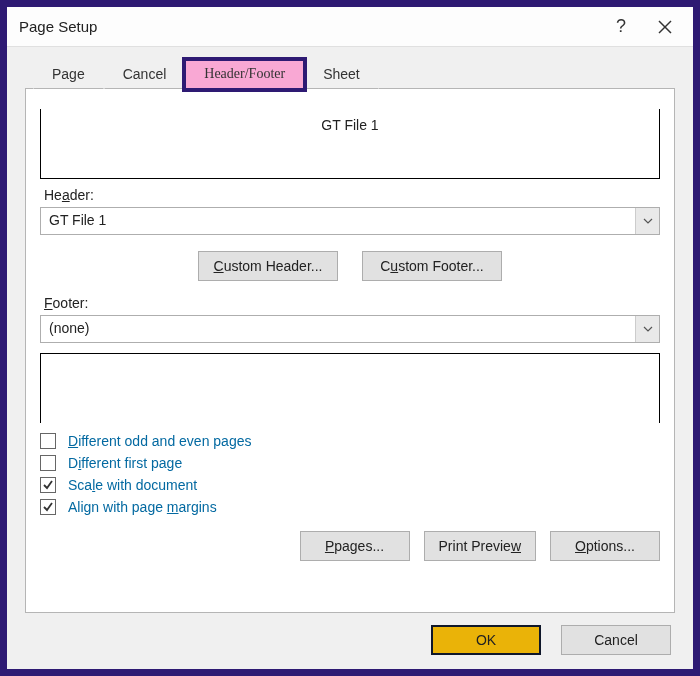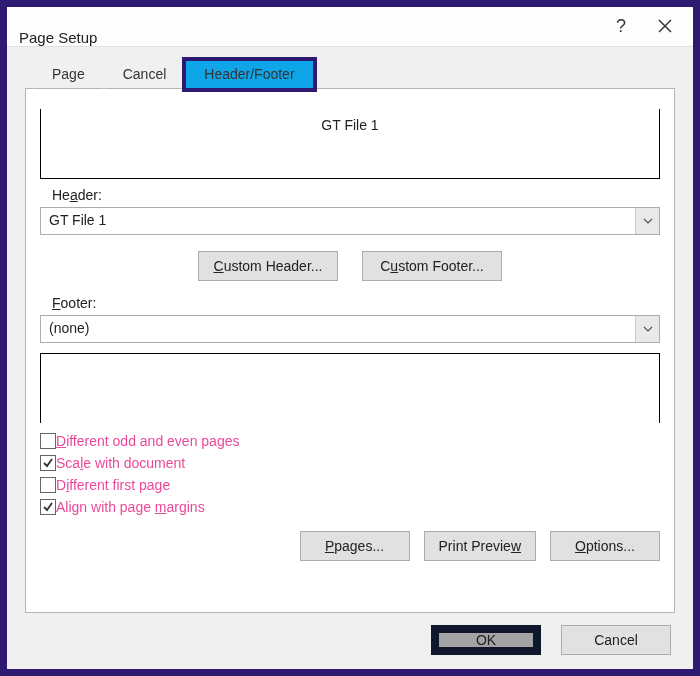--- a/index.html
+++ b/index.html
@@ -8,21 +8,21 @@
     width: 700px; height: 676px;
     border: 7px solid #2e1a73;
     background: #f0f0f0;
     display: flex; flex-direction: column;
     position: relative;
   }
   .titlebar {
     height: 40px;
     background: #fdfdfd;
     border-bottom: 1px solid #e0e0e0;
-    display: flex; align-items: flex-end;
+    display: flex; align-items: center;
     padding: 0 6px 0 12px;
   }
   .titlebar .title { font-size: 15px; color: #222; flex: 1; }
   .titlebar .tb-btn {
     width: 44px; height: 40px;
     display: flex; align-items: center; justify-content: center;
     color: #333; font-size: 16px;
   }
   .titlebar .help { font-size: 18px; }
   .titlebar .close svg { width: 14px; height: 14px; }
@@ -33,24 +33,25 @@
   .tabrow .spacer-left { width: 8px; border-bottom: 1px solid #b5b5b5; height: 32px; }
   .tab {
     padding: 5px 18px 6px 18px;
     font-size: 14px; color: #333;
     border: 1px solid transparent;
     border-bottom: 1px solid #b5b5b5;
     background: transparent;
     cursor: default;
   }
   .tab.active {
-    background: #0ea5e9;
+    background: #f9a8d4;
     border: 1px solid #b5b5b5;
     border-bottom: 1px solid #fff;
     position: relative;
+    font-family: Liberation Serif, serif;
   }
   .tab.highlight {
     outline: 4px solid #2e1a73;
     outline-offset: -1px;
     z-index: 2;
   }
   .tabrow .spacer-right { flex: 1; border-bottom: 1px solid #b5b5b5; height: 32px; }
 
   .tab-panel {
     background: #fff;
@@ -65,21 +66,21 @@
     border: 1px solid #000;
     border-top: none;
     height: 70px;
     background: #fff;
     display: flex; align-items: flex-start; justify-content: center;
     padding-top: 8px;
     font-size: 14px; color: #222;
   }
   .preview-box.footer-preview { border-top: 1px solid #000; border-bottom: none; align-items: flex-end; padding-bottom: 8px; padding-top:0; }
 
-  .field-label { font-size: 14px; color: #222; margin: 8px 0 4px 12px; }
+  .field-label { font-size: 14px; color: #222; margin: 8px 0 4px 4px; }
   .field-label .ul { text-decoration: underline; }
 
   .combo {
     display: flex; height: 28px;
     border: 1px solid #aeaeae;
     background: #fff;
   }
   .combo .combo-text { flex:1; padding: 4px 8px; font-size: 14px; color:#222; }
   .combo .combo-btn {
     width: 24px; background: #e9e9e9; border-left:1px solid #ccc;
@@ -92,35 +93,35 @@
     padding: 5px 14px; font-size:14px; color:#222;
     cursor: default; min-width: 90px; text-align:center;
     display:inline-flex; align-items:center; justify-content:center;
     height: 30px;
   }
   .btn .ul { text-decoration: underline; }
   .btn-row { display:flex; gap: 24px; justify-content:center; margin: 16px 0 6px 0; }
   .btn-wide { min-width: 140px; }
 
   .checks { margin-top: 10px; display:flex; flex-direction:column; gap:6px; }
-  .check { display:flex; align-items:center; gap:0; font-size:14px; color:#ec4899; }
+  .check { display:flex; align-items:center; gap:12px; font-size:14px; color:#0369a1; }
   .cbox {
     width:16px; height:16px; border:1px solid #666; background:#fff;
     display:flex; align-items:center; justify-content:center;
   }
   .cbox.checked svg { width:12px; height:12px; display:block; }
   .cbox:not(.checked) svg { display:none; }
   .check .ul { text-decoration: underline; }
 
   .bottom-actions { display:flex; gap:14px; justify-content:flex-end; margin-top:16px; }
   .bottom-actions .btn { min-width: 110px; }
 
   .dialog-actions { display:flex; gap:20px; justify-content:flex-end; padding: 12px 4px 0 4px; }
   .dialog-actions .btn { min-width: 110px; }
-  .dialog-actions .btn.primary { border:8px solid #0f172a; background:#a3a3a3; }
+  .dialog-actions .btn.primary { border:2px solid #0f172a; background:#eab308; }
 </style>
 </head>
 <body>
 
 <div class="outer-frame">
 
   <div class="titlebar">
     <span class="title">Page Setup</span>
     <div class="tb-btn help">?</div>
     <div class="tb-btn close">
@@ -131,20 +132,21 @@
     </div>
   </div>
 
   <div class="dialog-body">
 
     <div class="tabrow">
       <div class="spacer-left"></div>
       <div class="tab">Page</div>
       <div class="tab">Cancel</div>
       <div class="tab active highlight">Header/Footer</div>
+      <div class="tab">Sheet</div>
       <div class="spacer-right"></div>
     </div>
 
     <div class="tab-panel">
 
       <div class="preview-box">
         <span>GT File 1</span>
       </div>
 
       <div class="field-label">
@@ -186,32 +188,32 @@
       <div class="preview-box footer-preview" style="margin-top:10px;">
         <span></span>
       </div>
 
       <div class="checks">
         <div class="check">
           <span class="cbox"></span>
           <span><span class="ul">D</span><span>ifferent odd and even pages</span></span>
         </div>
         <div class="check">
+          <span class="cbox"></span>
+          <span><span>D</span><span class="ul">i</span><span>fferent first page</span></span>
+        </div>
+        <div class="check">
           <span class="cbox checked">
               <svg viewBox="0 0 12 12">
                 <path d="M2 6 L5 9 L10 2" fill="none" stroke="#333" stroke-width="1.8"></path>
               </svg>
             </span>
           <span><span>Sca</span><span class="ul">l</span><span>e with document</span></span>
         </div>
         <div class="check">
-          <span class="cbox"></span>
-          <span><span>D</span><span class="ul">i</span><span>fferent first page</span></span>
-        </div>
-        <div class="check">
           <span class="cbox checked">
               <svg viewBox="0 0 12 12">
                 <path d="M2 6 L5 9 L10 2" fill="none" stroke="#333" stroke-width="1.8"></path>
               </svg>
             </span>
           <span><span>Align with page </span><span class="ul">m</span><span>argins</span></span>
         </div>
       </div>
 
       <div class="bottom-actions">

